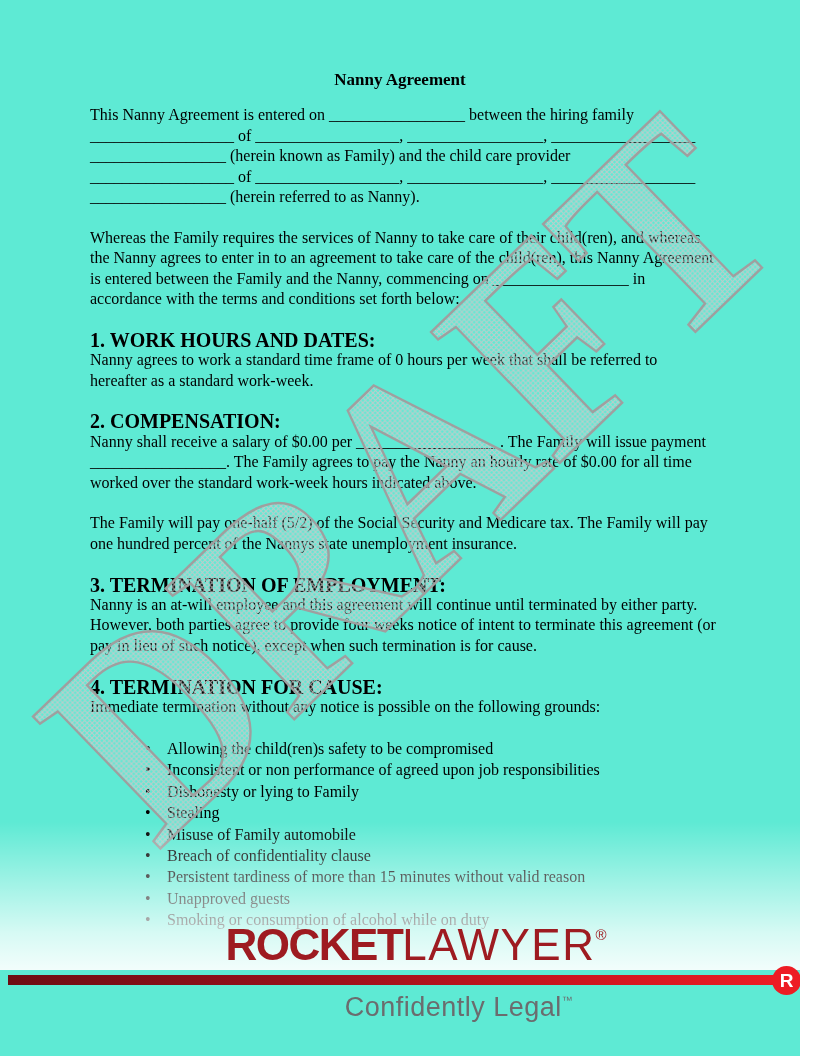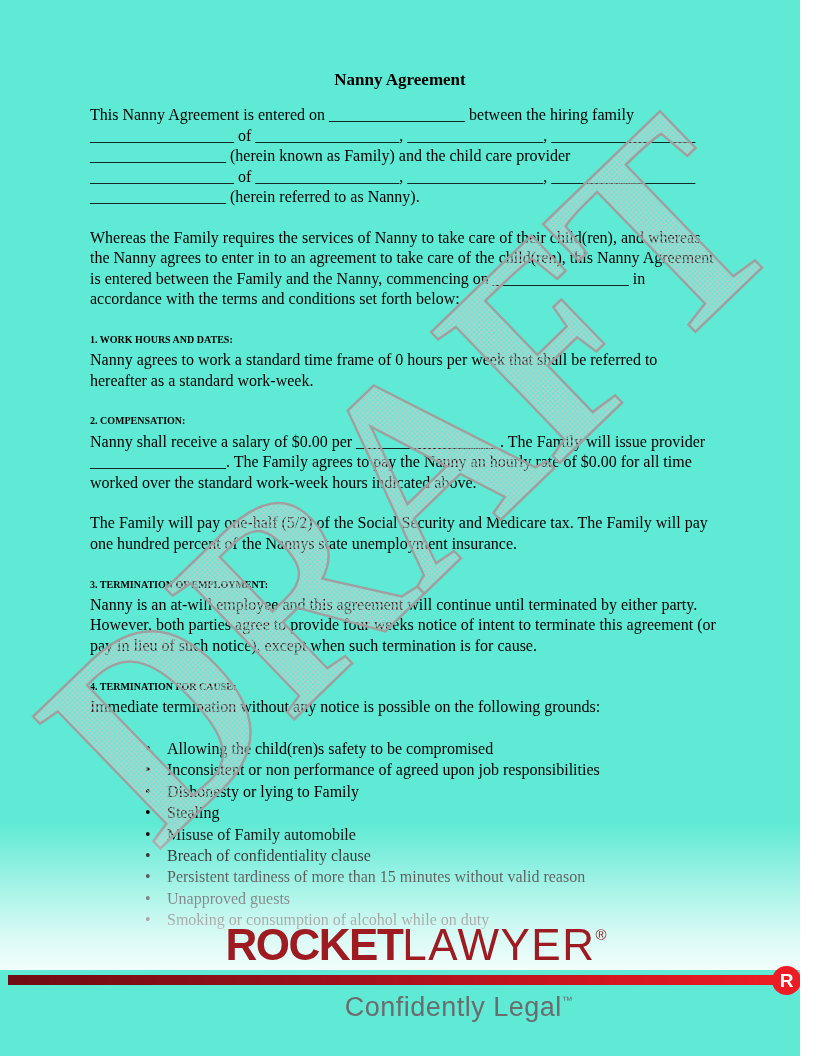--- a/index.html
+++ b/index.html
@@ -24,21 +24,21 @@
     font-weight: bold;
     text-align: center;
     margin: 0 20px 15px 0;
     line-height: 20.4px;
   }
   .content p {
     margin: 0 0 20.4px 0;
     white-space: pre-line;
   }
   .content h2 {
-    font-size: 10px;
+    font-size: 20px;
     font-weight: bold;
     margin: 0;
     line-height: 20.4px;
   }
   .content ul {
     list-style: none;
     margin: 0;
     padding: 0 0 0 77px;
   }
   .content li {
@@ -141,21 +141,21 @@
     <p>Whereas the Family requires the services of Nanny to take care of their child(ren), and whereas
 the Nanny agrees to enter in to an agreement to take care of the child(ren), this Nanny Agreement
 is entered between the Family and the Nanny, commencing on _________________ in
 accordance with the terms and conditions set forth below:</p>
 
     <h2>1. WORK HOURS AND DATES:</h2>
     <p>Nanny agrees to work a standard time frame of 0 hours per week that shall be referred to
 hereafter as a standard work-week.</p>
 
     <h2>2. COMPENSATION:</h2>
-    <p>Nanny shall receive a salary of $0.00 per __________________. The Family will issue provider
+    <p>Nanny shall receive a salary of $0.00 per __________________. The Family will issue payment
 _________________. The Family agrees to pay the Nanny an hourly rate of $0.00 for all time
 worked over the standard work-week hours indicated above.</p>
     <p>The Family will pay one-half (5/2) of the Social Security and Medicare tax. The Family will pay
 one hundred percent of the Nannys state unemployment insurance.</p>
 
     <h2>3. TERMINATION OF EMPLOYMENT:</h2>
     <p>Nanny is an at-will employee and this agreement will continue until terminated by either party.
 However, both parties agree to provide four weeks notice of intent to terminate this agreement (or
 pay in lieu of such notice), except when such termination is for cause.</p>
 

